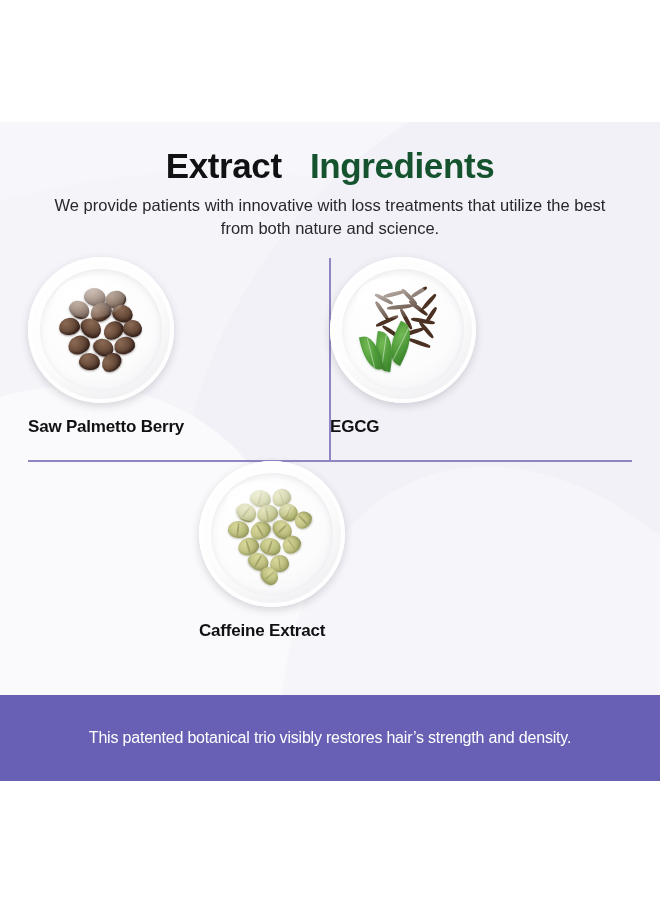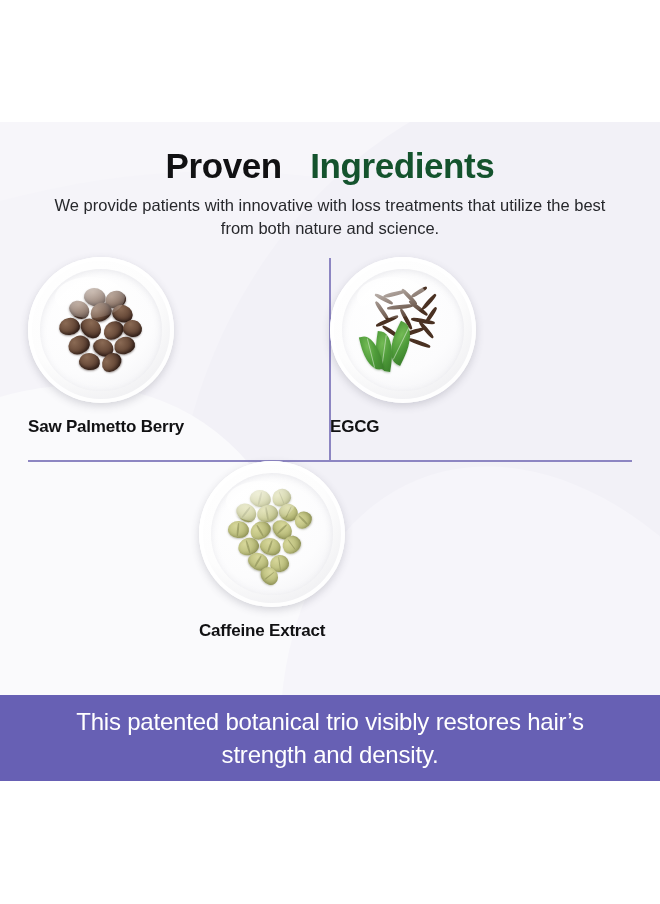--- a/index.html
+++ b/index.html
@@ -256,21 +256,21 @@
     background: #6760b4;
     display: flex;
     align-items: center;
     justify-content: center;
     z-index: 3;
   }
   .banner-text {
     width: 548px;
     text-align: center;
     color: #ffffff;
-    font-size: 24px;
+    font-size: 16px;
     line-height: 1.38;
     font-weight: normal;
     letter-spacing: -0.2px;
   }
 </style>
 </head>
 <body>
 
 <div class="page">
 
@@ -278,21 +278,21 @@
 
     <div class="swoosh swoosh-a"></div>
     <div class="swoosh swoosh-b"></div>
     <div class="swoosh swoosh-c"></div>
     <div class="swoosh swoosh-d"></div>
     <div class="swoosh swoosh-e"></div>
 
     <div class="content">
 
       <h1 class="title">
-        <span>Proven</span>
+        <span>Extract</span>
         <span class="accent">Ingredients</span>
       </h1>
 
       <p class="subtitle">We provide patients with innovative with loss treatments that utilize the best from both nature and science.</p>
 
       <div class="grid">
 
         <div class="v-rule"></div>
         <div class="h-rule"></div>
 

